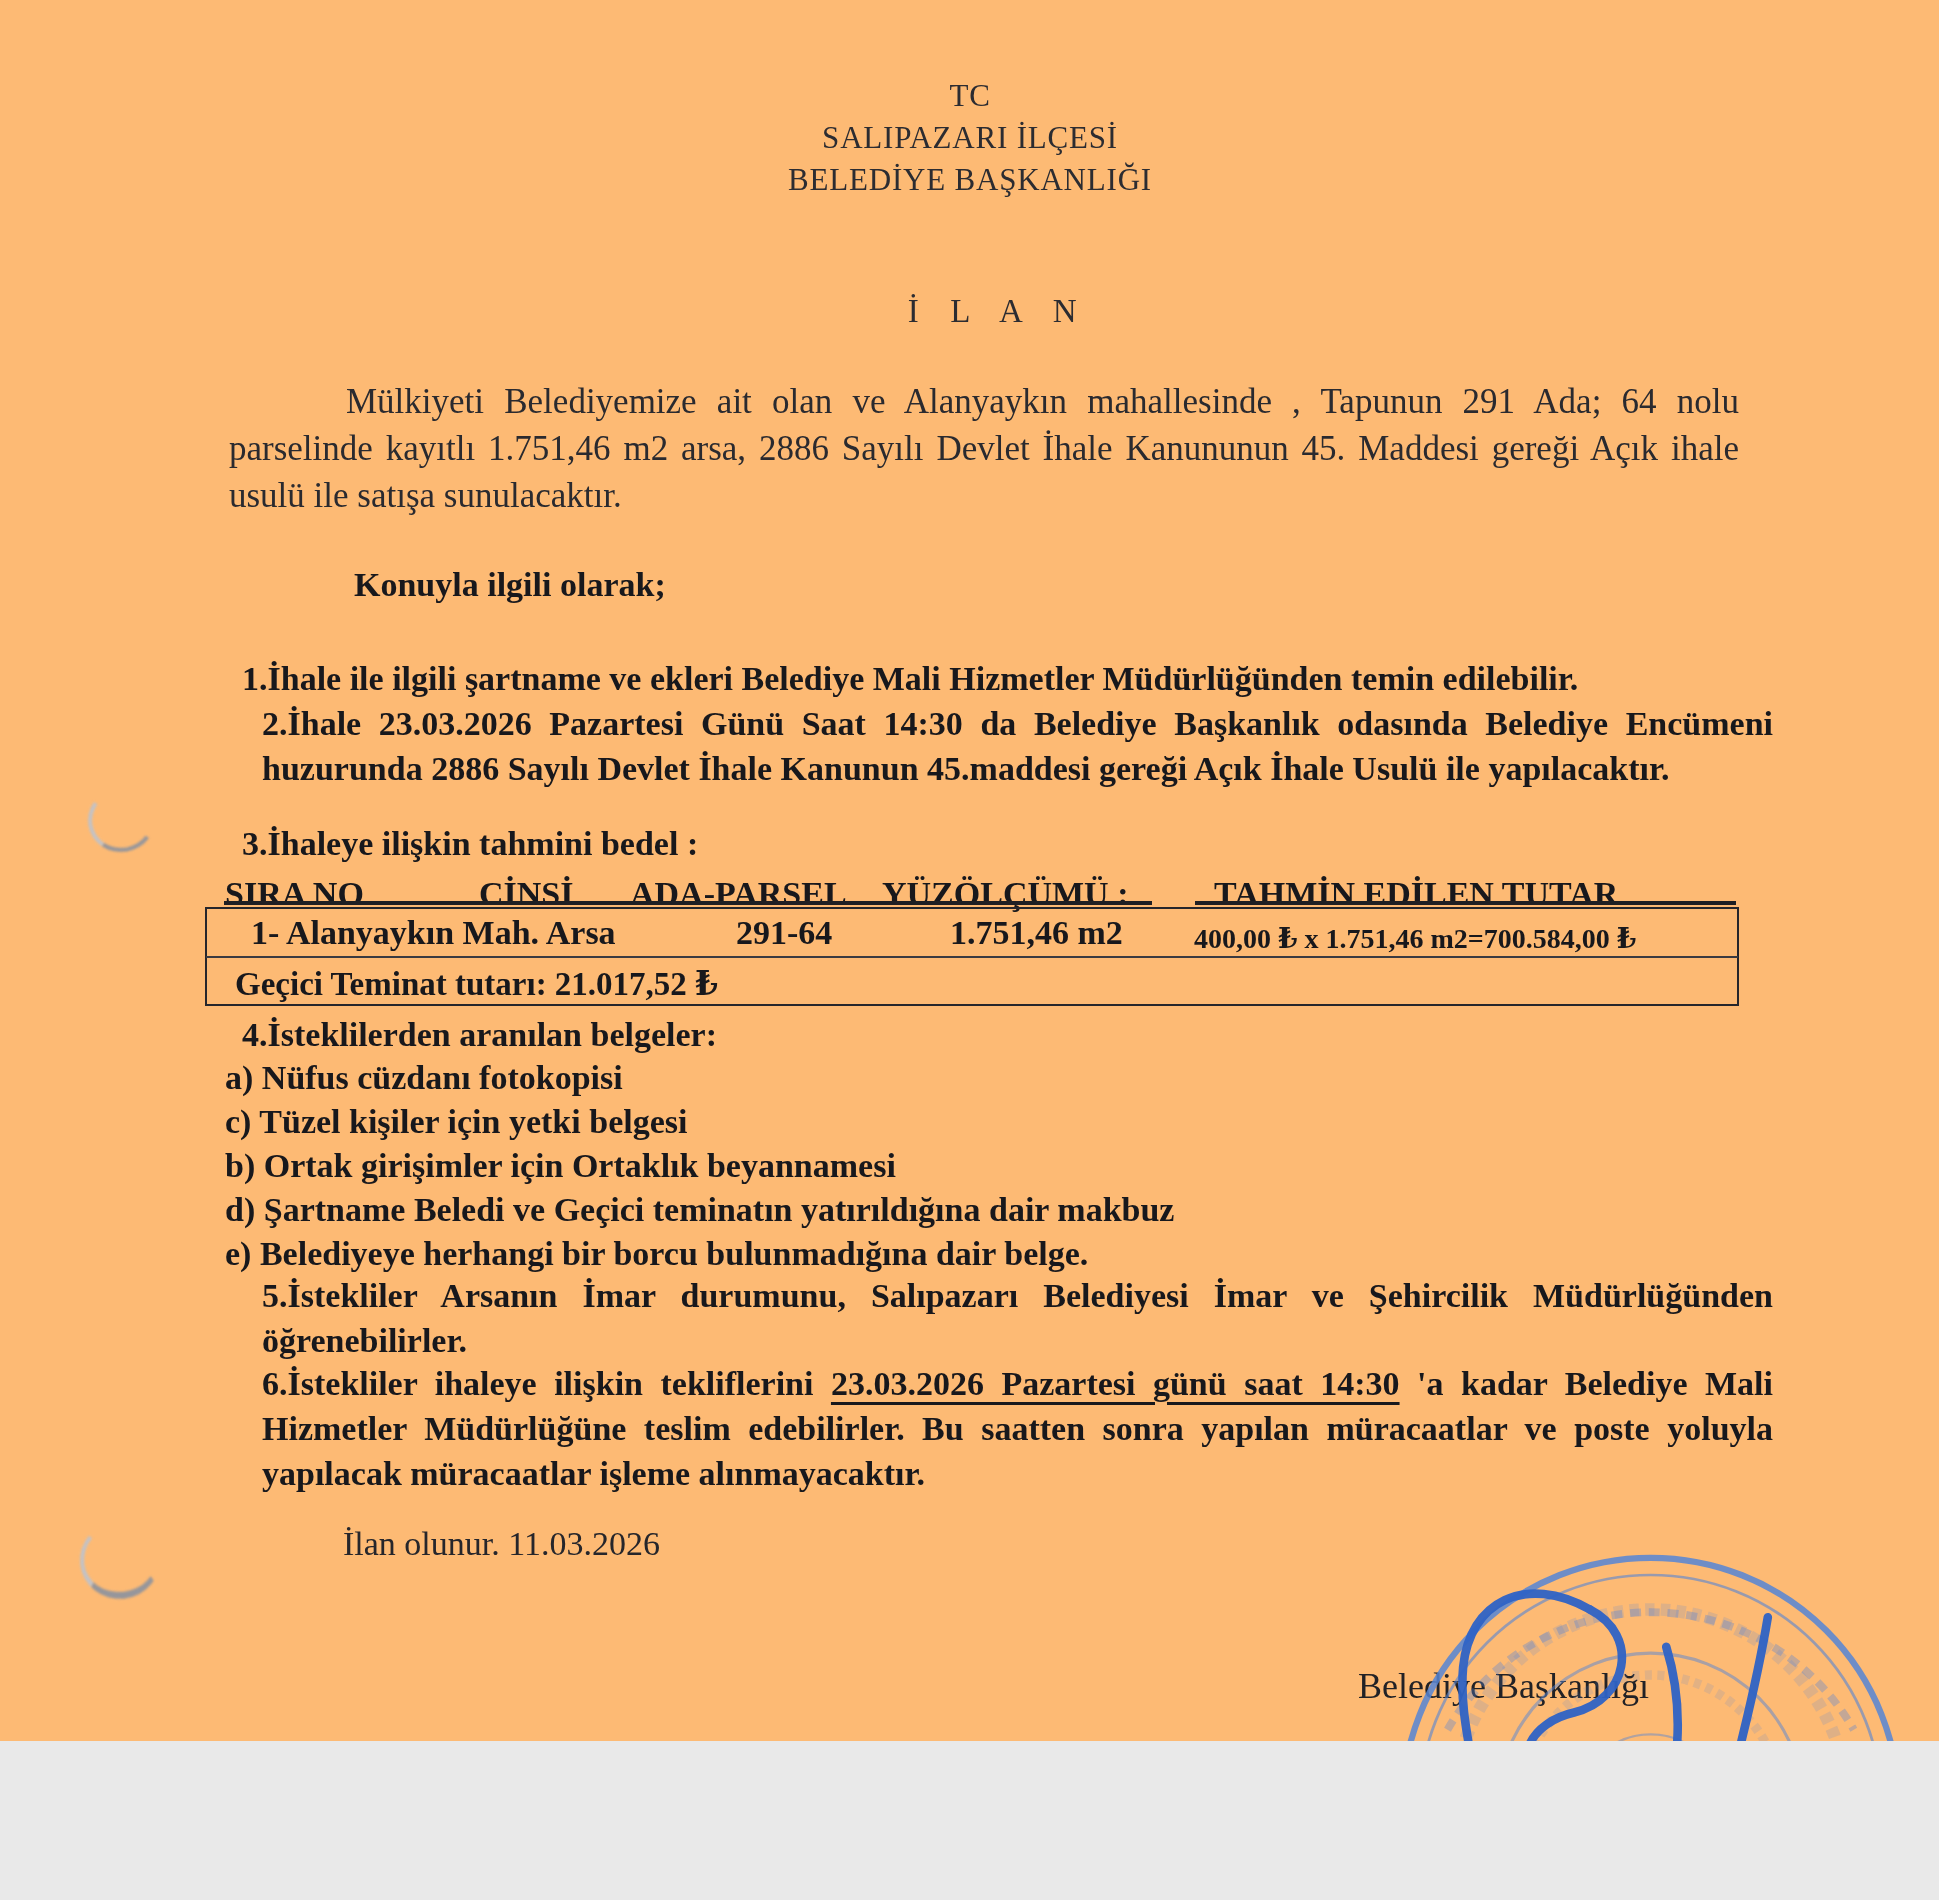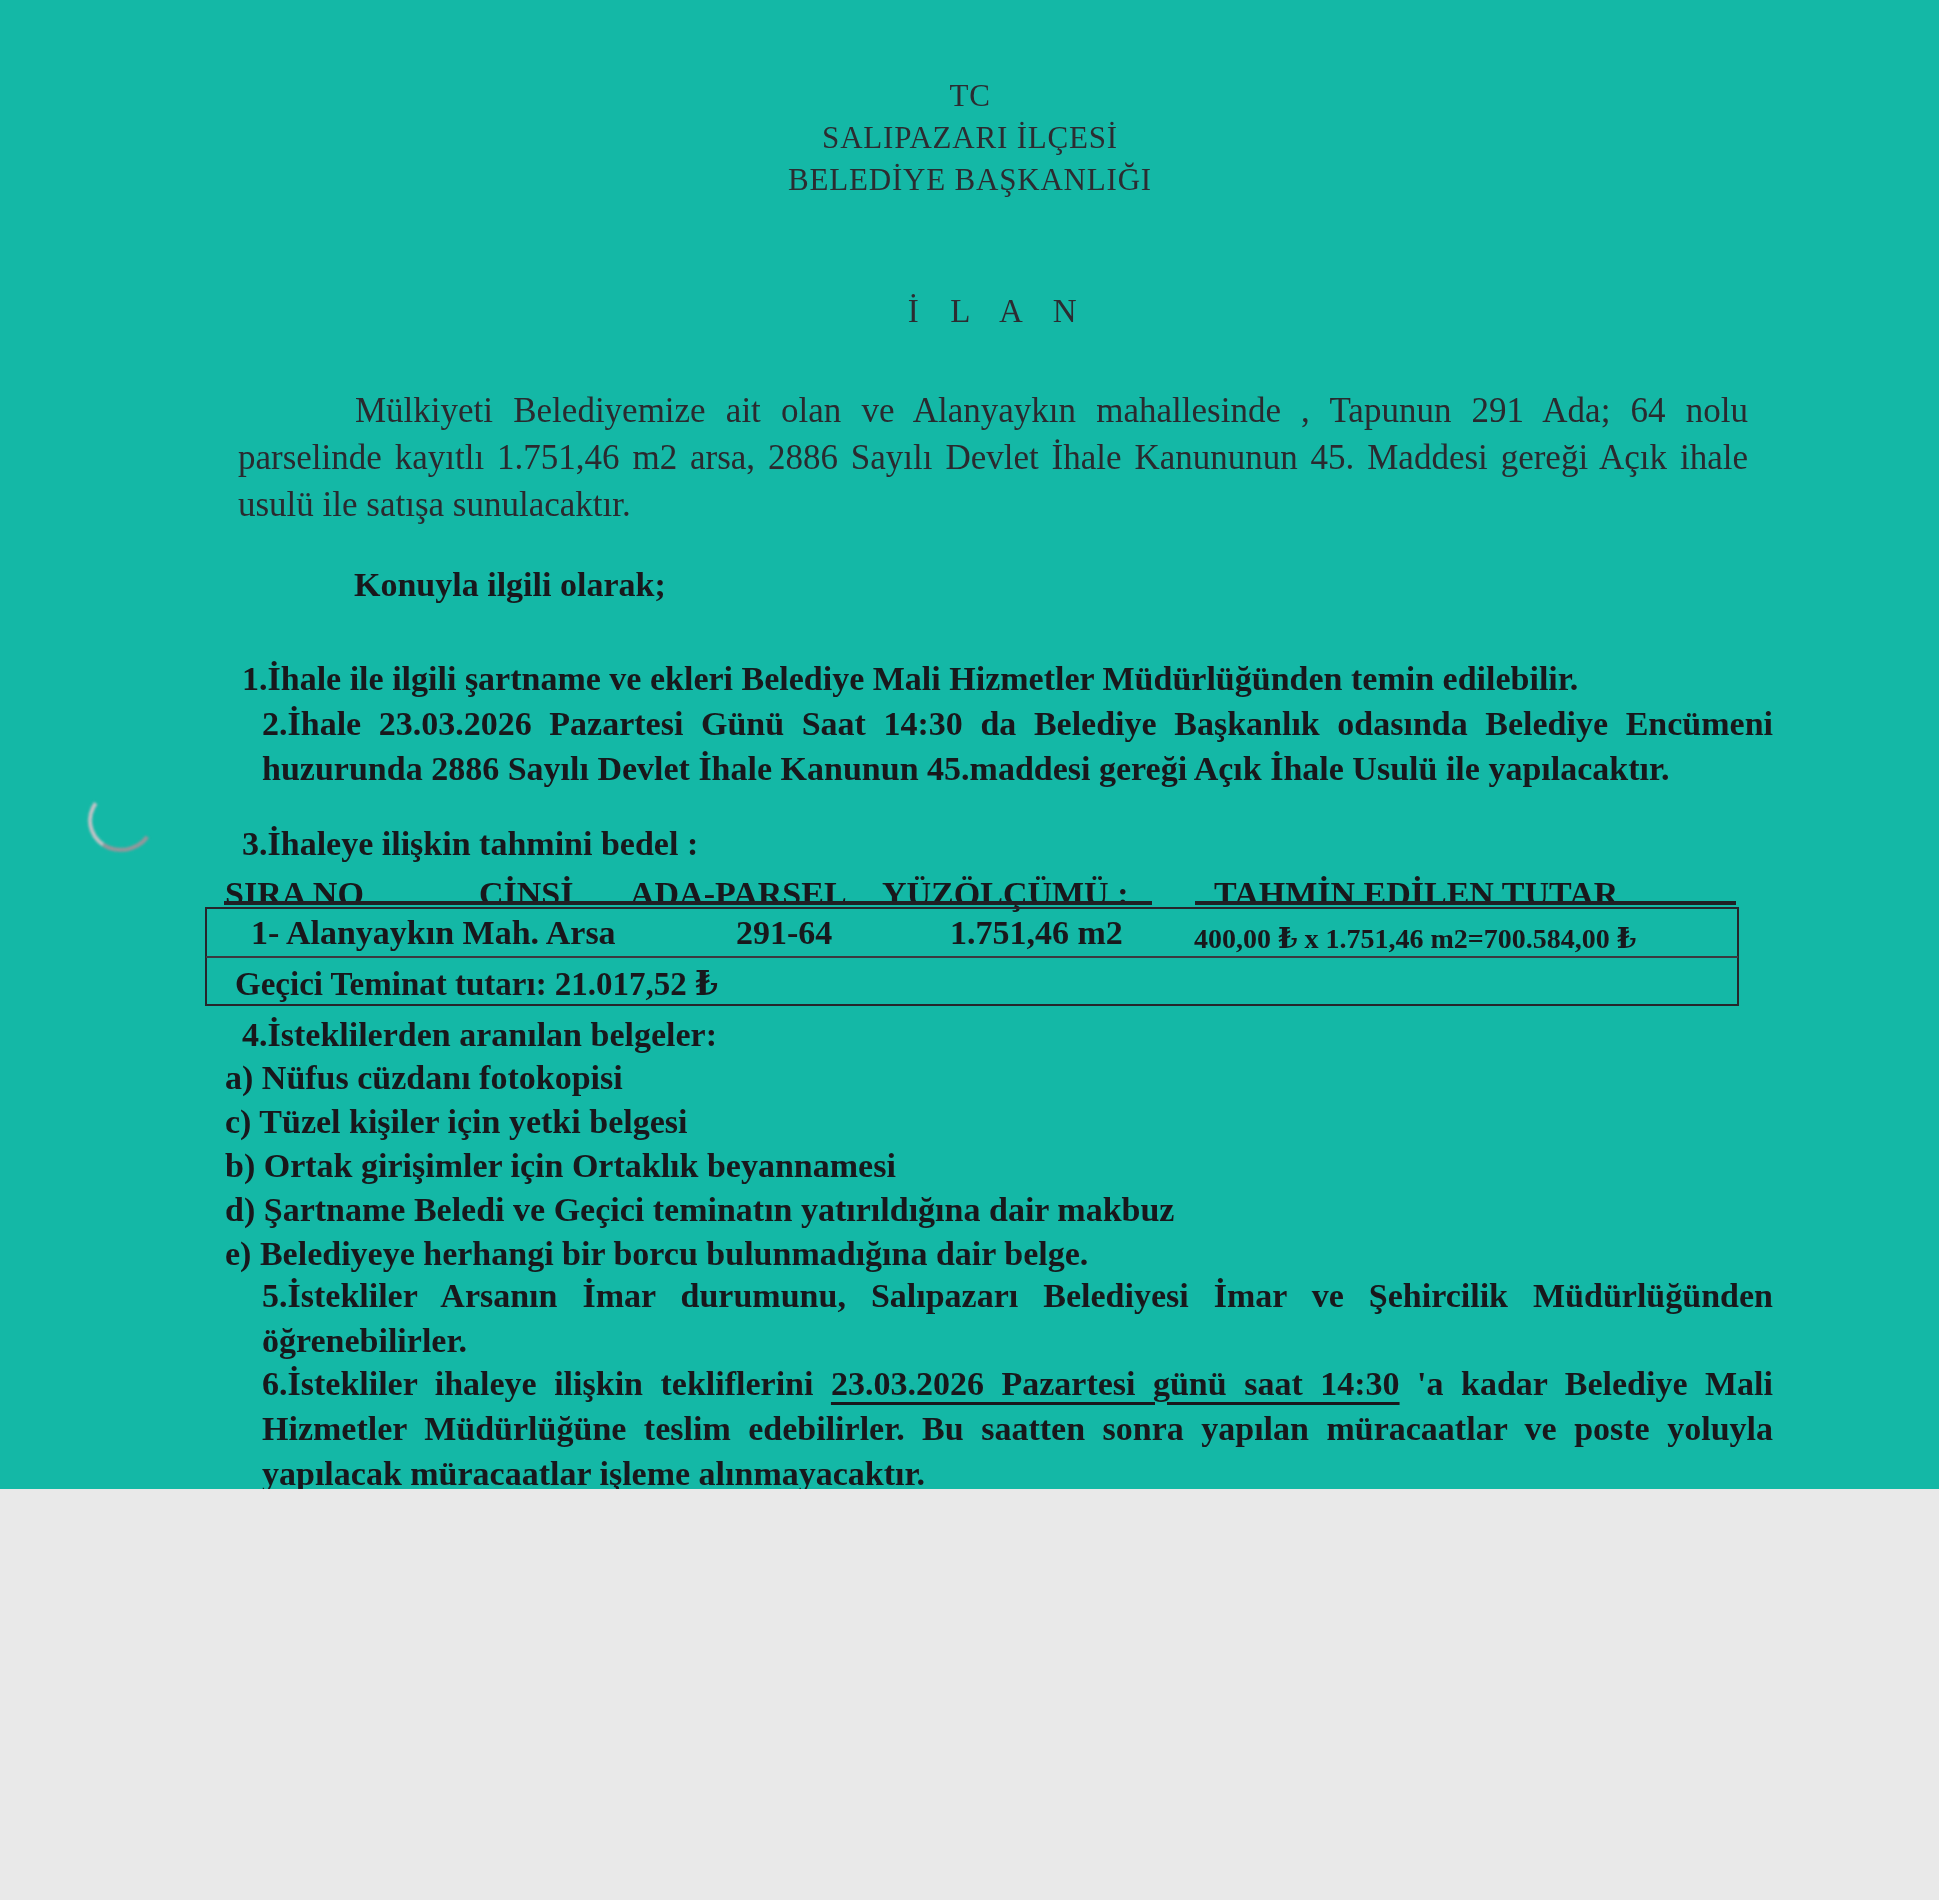--- a/index.html
+++ b/index.html
@@ -1,26 +1,26 @@
 <!DOCTYPE html>
 <html style="font-size:12.5px"><head>
 <meta charset="utf-8">
 <style>
   html,body{margin:0;padding:0;background:#e9e9e9;}
   .page{
-    position:relative;width:1940px;height:1489px;background:#14b8a6;overflow:hidden;
+    position:relative;width:1940px;height:1741px;background:#fdba74;overflow:hidden;
     font-family:"Liberation Serif","DejaVu Serif",serif;color:#232327;
   }
   
   .hdr{position:absolute;top:75px;left:0;width:100%;text-align:center;
        font-size:31px;line-height:42px;letter-spacing:0.8px;color:#2c2c31;}
   .title{position:absolute;top:293px;left:0;width:100%;text-align:center;
          font-size:33px;letter-spacing:11.7px;color:#2c2c31;padding-left:28px;}
   
-  .intro{position:absolute;top:374px;left:225px;width:1510px;margin:13px;
+  .intro{position:absolute;top:374px;left:225px;width:1510px;margin:4px;
          font-size:35px;line-height:47px;text-align:justify;text-indent:117px;color:#2a2a2f;}
   .subject{position:absolute;top:566px;left:354px;font-size:34px;font-weight:bold;color:#18181c;}
   .item{position:absolute;left:242px;width:1511px;font-size:34px;font-weight:bold;
         line-height:45px;color:#18181c;margin:0;}
   .just{text-align:justify;margin-left:20px;}
   .pos-i1{top:656px;white-space:nowrap;}
   .pos-i2{top:701px;}
   .pos-i3{top:821px;white-space:nowrap;}
   .pos-i4{top:1012px;white-space:nowrap;}
   .pos-i5{top:1273px;}

